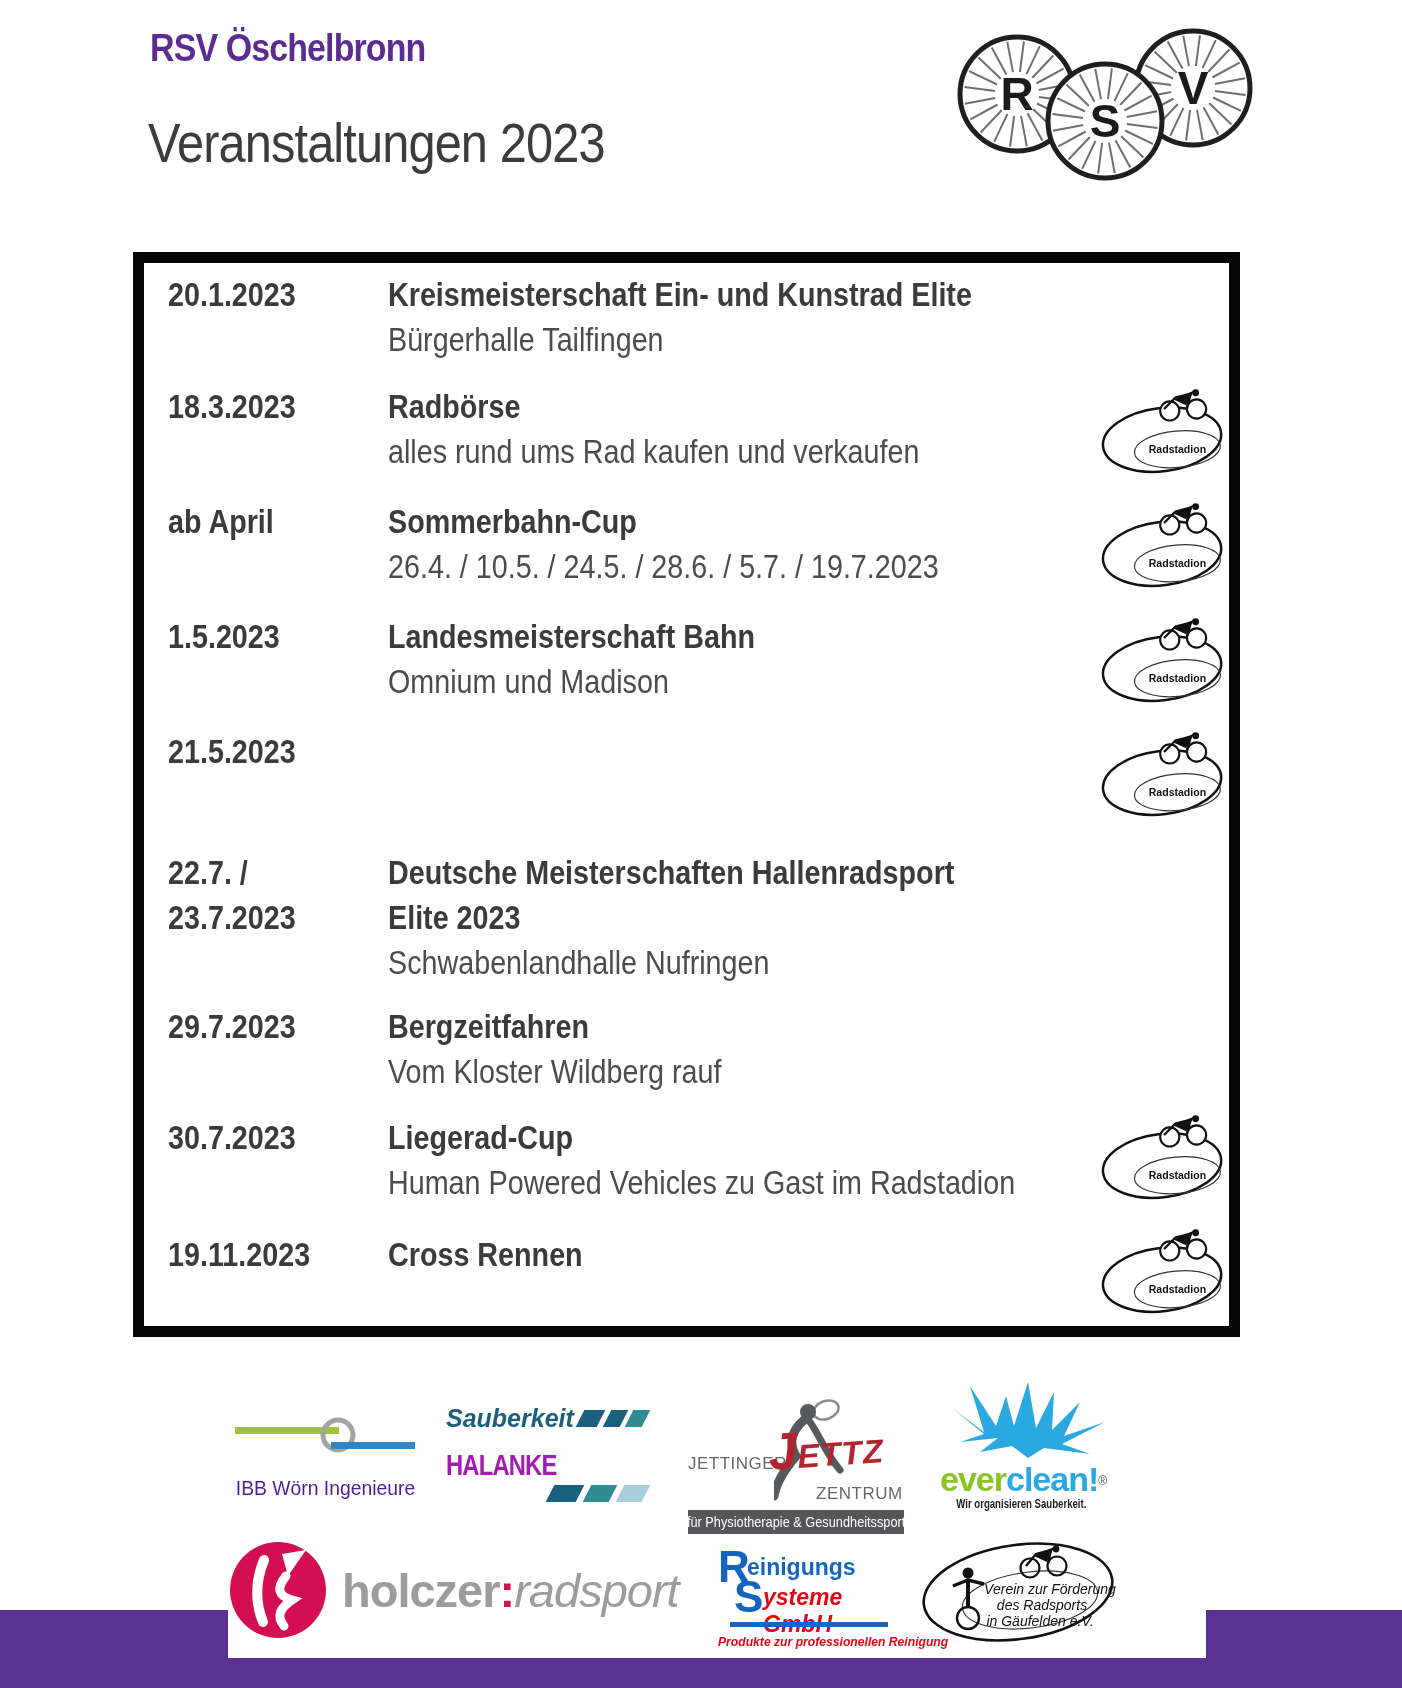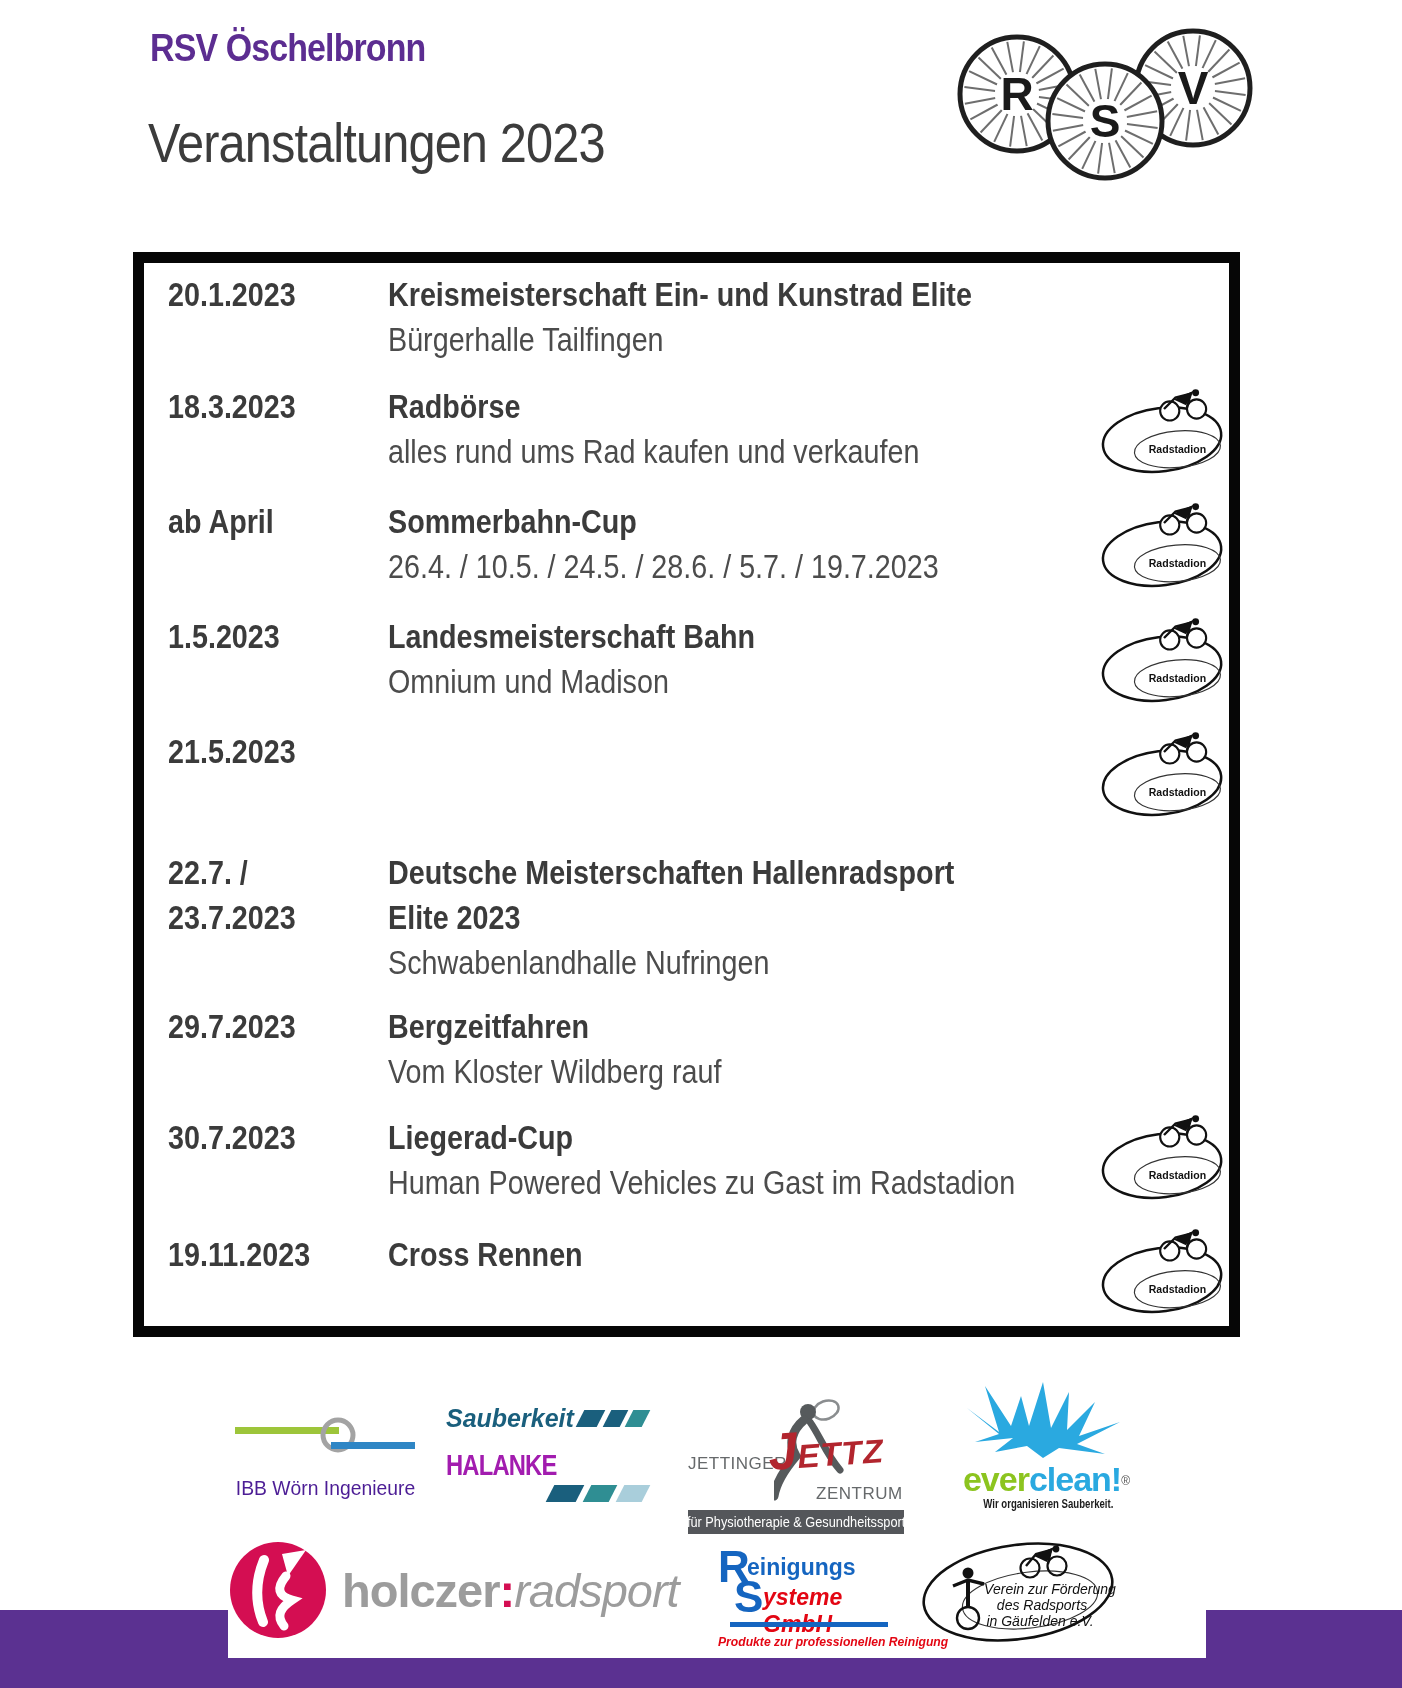--- a/index.html
+++ b/index.html
@@ -39,21 +39,21 @@
   .jettz-left{position:absolute;left:0px;top:58px;font-size:17px;color:#66696b;letter-spacing:.5px;}
   .jettz-brand{position:absolute;left:80px;top:22px;color:#b2252e;transform:rotate(-4deg);}
   .jettz-j{font-size:52px;font-weight:700;font-style:italic;}
   .jettz-ettz{font-size:33px;font-weight:700;font-style:italic;letter-spacing:1px;}
   .jettz-right{position:absolute;left:128px;top:88px;font-size:17px;color:#66696b;letter-spacing:.5px;}
   .jettz-bar{position:absolute;left:0;top:114px;width:216px;height:24px;background:#54565a;
              display:flex;align-items:center;justify-content:center;}
   .jettz-bar span{color:#fff;font-size:14.5px;}
   .jettz-fig{position:absolute;left:86px;top:0px;}
 
-  .everclean{position:absolute;left:940px;top:1382px;width:190px;text-align:right;}
+  .everclean{position:absolute;left:940px;top:1382px;width:190px;text-align:left;}
   .ec-word{font-weight:700;font-size:34px;letter-spacing:-1px;line-height:30px;}
   .ec-green{color:#8cc41f;}
   .ec-blue{color:#2aa9e0;}
   .ec-reg{font-size:12px;color:#555;vertical-align:super;}
   .ec-tag{font-size:12px;font-weight:700;color:#1c1c1c;margin-top:2px;}
 
   .holczer{position:absolute;left:230px;top:1542px;display:flex;align-items:center;gap:16px;}
   .holczer-circle{width:96px;height:96px;border-radius:50%;background:#d40e52;position:relative;flex:0 0 auto;}
   .holczer-text{font-size:47px;color:#9c9c9c;letter-spacing:-1px;white-space:nowrap;}
   .holczer-w1{font-weight:700;}

